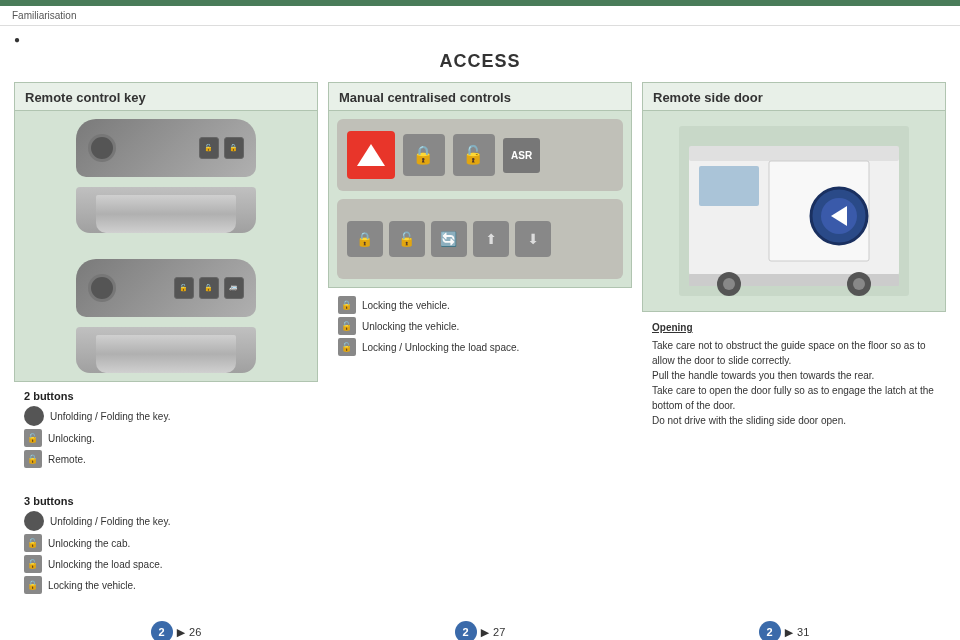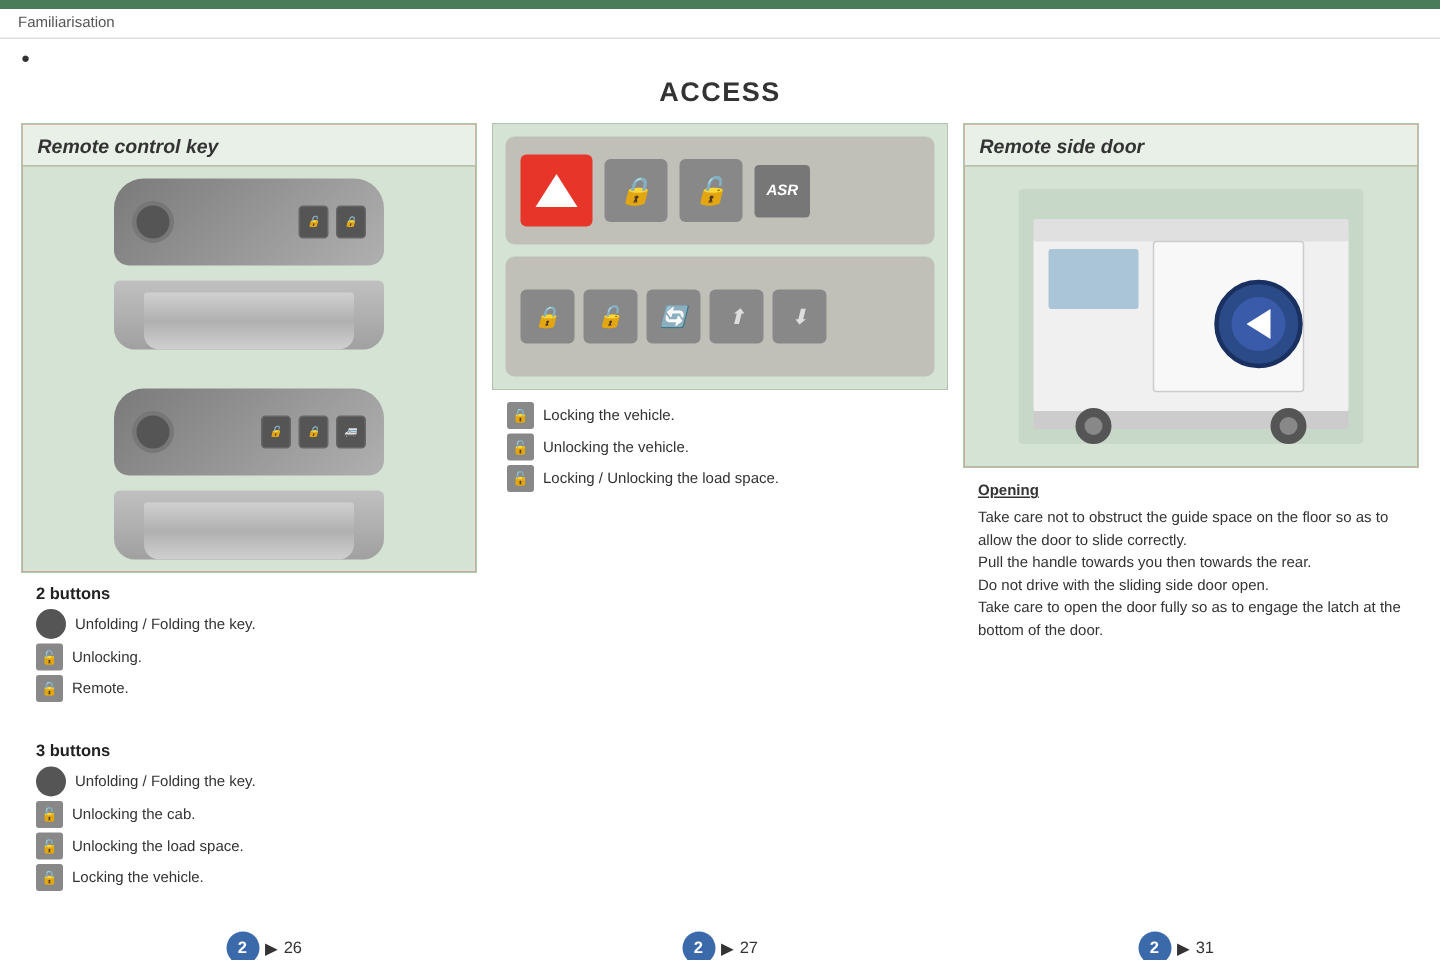--- a/index.html
+++ b/index.html
@@ -30,25 +30,24 @@
     .section-title {
       font-size: 18px;
       font-weight: bold;
       color: #333;
       margin-bottom: 10px;
       letter-spacing: 1px;
       text-align: center;
     }
     .panel {
       border: 1px solid #b0c4b0;
-      background: #c2410c;
+      background: #737373;
       flex: 1;
       padding: 0;
       min-width: 0;
-      font-style: italic;
     }
     .panel-title {
       font-size: 13px;
       font-weight: bold;
       color: #333;
       padding: 7px 10px 5px 10px;
       border-bottom: 1px solid #b0c4b0;
       background: #e8f0e8;
     }
     .panel-image-area {
@@ -379,20 +378,21 @@
         </div>
         <div class="desc-item">
           <div class="desc-icon">🔒</div>
           <span>Locking the vehicle.</span>
         </div>
       </div>
     </div>
 
     <div class="mid-panel">
       <div class="panel">
+        <div class="panel-title">Manual centralised controls</div>
         <div class="manual-panel-inner">
 
           <div class="control-box">
             <div class="control-btn">
               <div class="triangle-icon"></div>
             </div>
             <div class="lock-btn">
               <span>🔒</span>
             </div>
             <div class="lock-btn">
@@ -468,22 +468,22 @@
             <circle cx="180" cy="158" r="12" fill="#555"></circle>
             <circle cx="180" cy="158" r="6" fill="#888"></circle>
           </svg>
         </div>
       </div>
 
       <div class="sliding-desc">
         <div class="sliding-desc-title">Opening</div>
         <p>Take care not to obstruct the guide space on the floor so as to allow the door to slide correctly.</p>
         <p>Pull the handle towards you then towards the rear.</p>
+        <p>Take care to open the door fully so as to engage the latch at the bottom of the door.</p>
         <p>Do not drive with the sliding side door open.</p>
-        <p>Take care to open the door fully so as to engage the latch at the bottom of the door.</p>
       </div>
     </div>
   </div>
 
   <div class="bottom-refs">
     <div class="page-ref">
       <div class="ref-circle">2</div>
       <span class="ref-arrow">▶</span>
       <span class="ref-num">26</span>
     </div>

